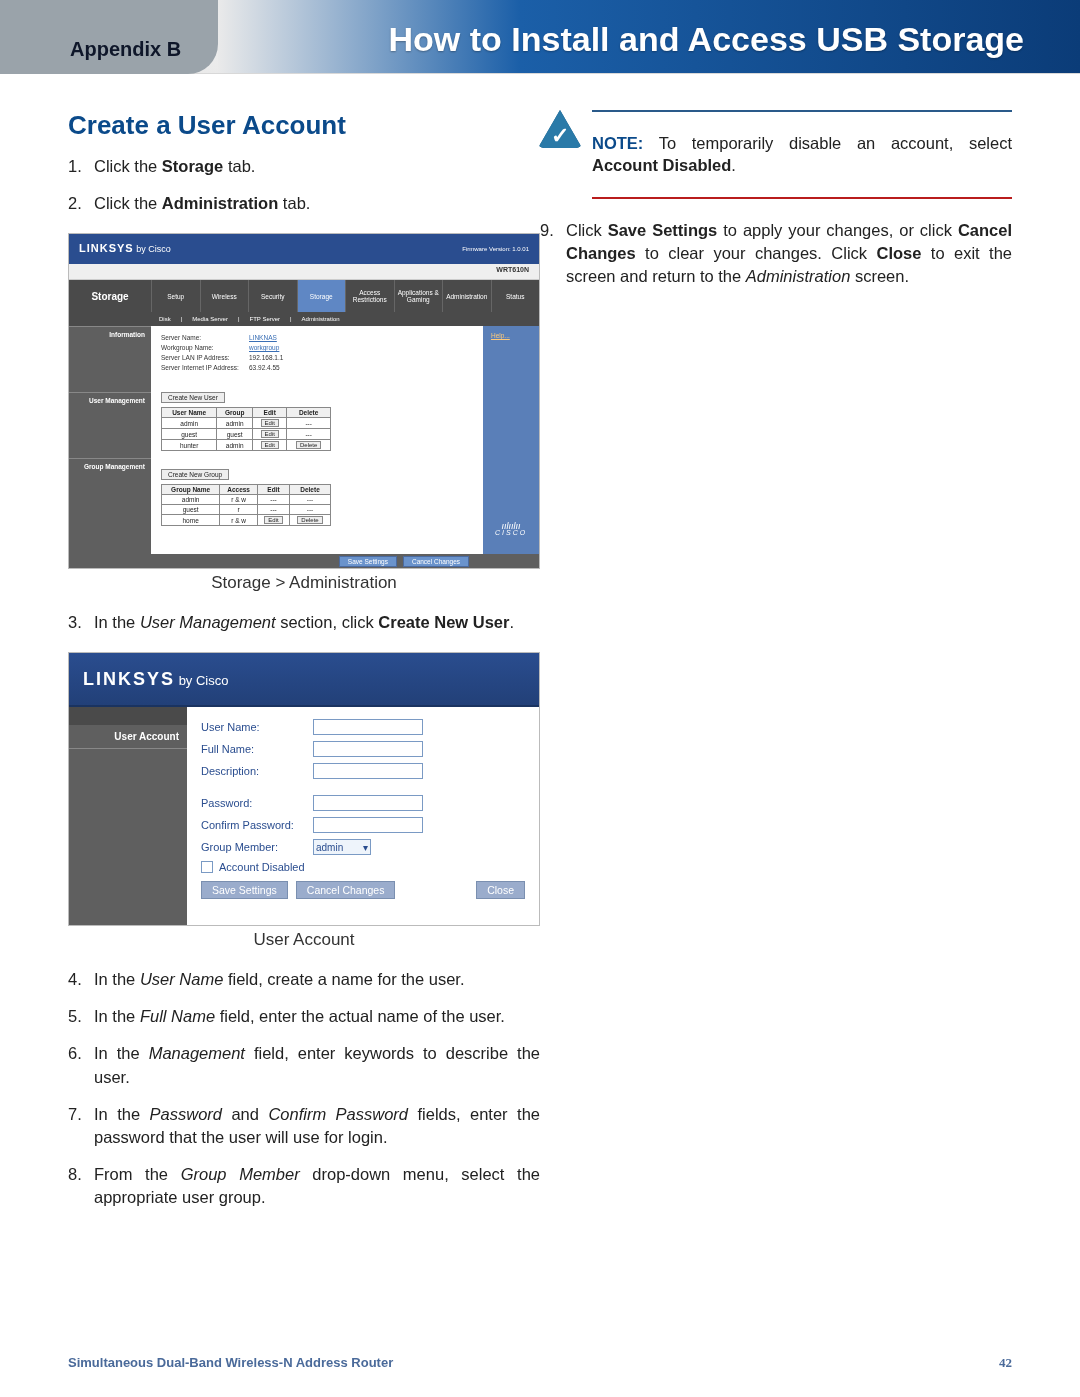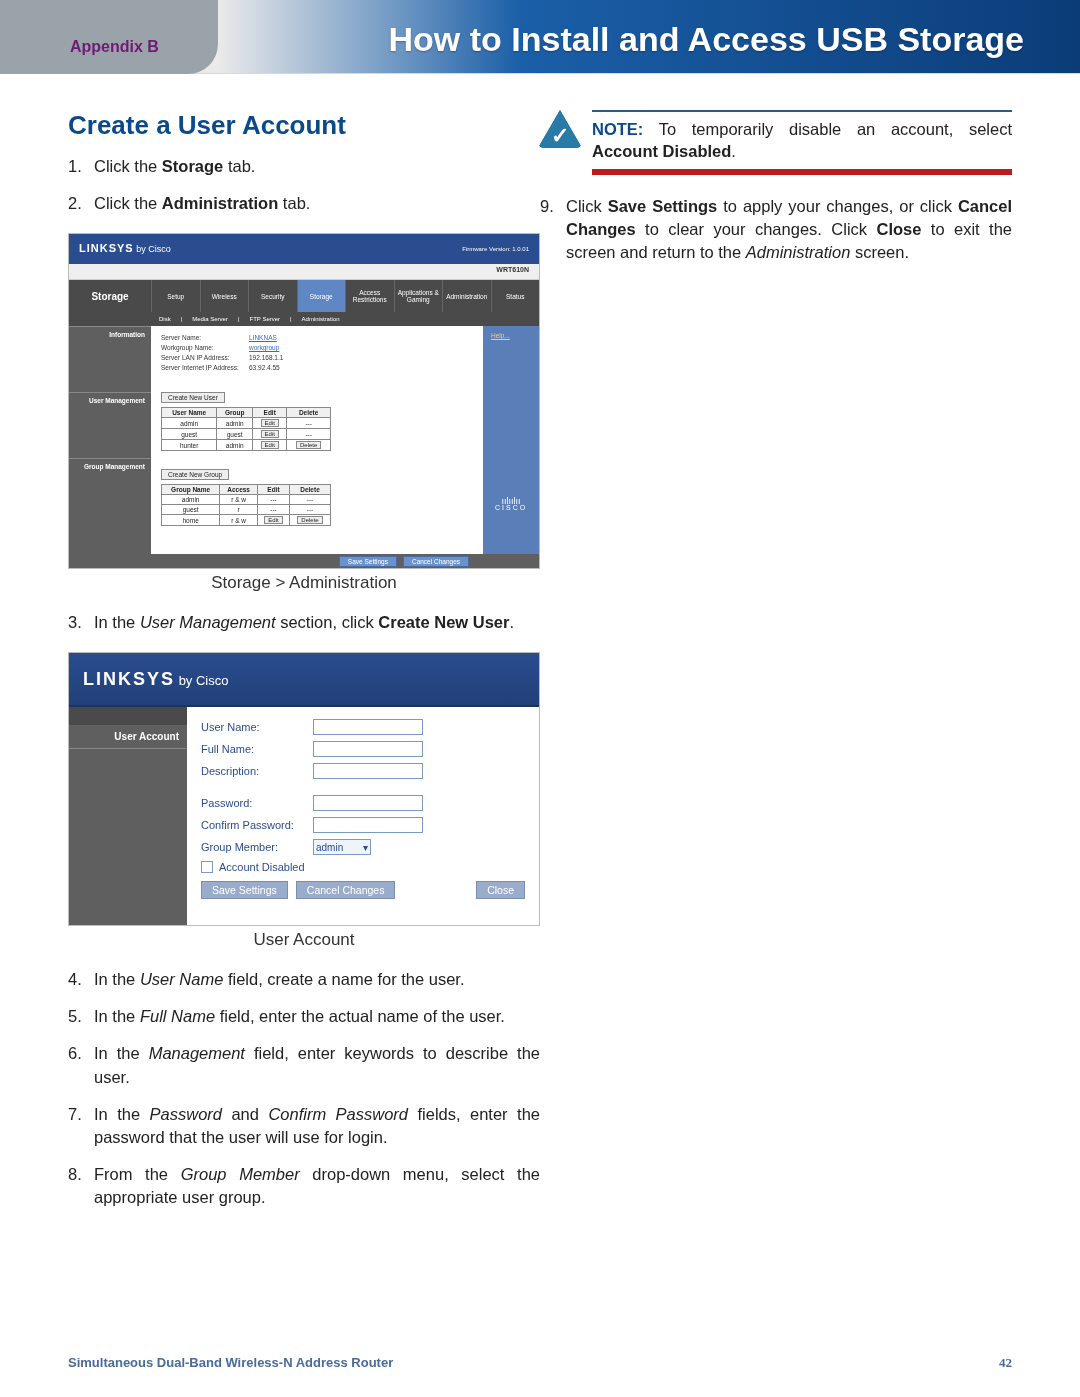--- a/index.html
+++ b/index.html
@@ -20,23 +20,23 @@
   .header-tab {
     position: absolute;
     left: 0; top: 0;
     width: 218px; height: 74px;
     background: #9aa3aa;
     border-bottom-right-radius: 30px;
   }
   .header-tab-label {
     position: absolute;
     left: 70px; top: 38px;
-    color: #701a75;
+    color: #0f172a;
     font-weight: 700;
-    font-size: 16px;
+    font-size: 20px;
   }
   .header-title {
     position: absolute;
     right: 56px; top: 20px;
     color: #fff;
     font-weight: 700;
     font-size: 34px;
     text-shadow: 0 1px 2px rgba(0,0,0,.3);
   }
   .header-blue {
@@ -103,21 +103,21 @@
   .fig1-subnav span { padding:0 2px; }
   .fig1-body { position:absolute; top:92px; left:0; right:0; bottom:14px; background:#fff; display:flex;}
   .fig1-side { width:82px; background:#5f5f5f;}
   .fig1-side-label { color:#fff; font-size:6.5px; font-weight:700; text-align:right; padding:4px 6px; border-top:1px solid #888;}
   .fig1-side-label.info{ margin-top:0px;}
   .fig1-side-label.um { margin-top:50px;}
   .fig1-side-label.gm { margin-top:50px;}
   .fig1-main { flex:1; padding:8px 10px; position:relative;}
   .fig1-right { width:56px; background:#5a7fb8; position:relative;}
   .fig1-help { color:#fec97a; text-decoration:underline; font-size:6.5px; position:absolute; top:6px; left:8px;}
-  .fig1-cisco { color:#fff; font-size:7px; position:absolute; bottom:43px; left:12px; text-align:center; letter-spacing:2px;}
+  .fig1-cisco { color:#fff; font-size:7px; position:absolute; bottom:18px; left:12px; text-align:center; letter-spacing:2px;font-style:italic;}
   .fig1-cisco-bars { color:#fff; font-size:9px; letter-spacing:0; display:block; margin-bottom:-2px;}
   .fig1-info-row { display:flex; font-size:6.5px; color:#333; margin-bottom:3px;}
   .fig1-info-label { width:88px;}
   .fig1-info-val { color:#3a6fb5; text-decoration:underline;}
   .fig1-info-val.plain { text-decoration:none; color:#333;}
   .fig1-btn { display:inline-block; border:1px solid #888; background:#eee; font-size:6.5px; padding:1px 6px; margin:6px 0 4px 0;}
   .fig1-table { border:1px solid #888; border-collapse:collapse; font-size:6.5px; width:170px;}
   .fig1-table th, .fig1-table td { border:1px solid #888; padding:1px 3px; text-align:center;}
   .fig1-table th { background:#f0f0f0; font-weight:700;}
   .fig1-mini-btn { border:1px solid #888; background:#eee; font-size:6px; padding:0 3px; display:inline-block;}
@@ -156,22 +156,22 @@
   .note-icon-check {
     position:absolute;
     top:13px; left:11px;
     color:#fff;
     font-size:22px;
     font-weight:700;
   }
   .note-text {
     flex:1;
     border-top:2px solid #2a5a8a;
-    border-bottom:6px solid #b91c1c;
-    padding:6px 0;
+    border-bottom:2px solid #b91c1c;
+    padding:20px 0;
     font-size:16.5px;
     line-height:1.35;
     text-align: justify;
   }
   .note-label { color:#0b4a8a; font-weight:700;}
   
   .page-footer {
     position:absolute;
     bottom:26px; left:68px; right:68px;
     display:flex; justify-content:space-between;

